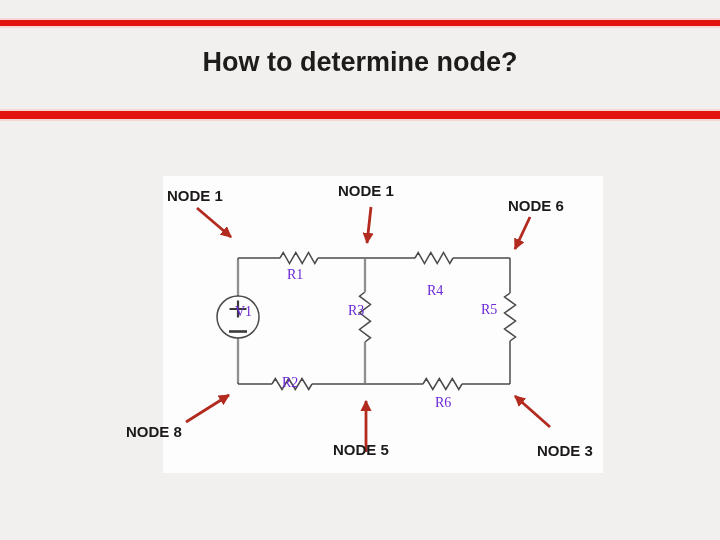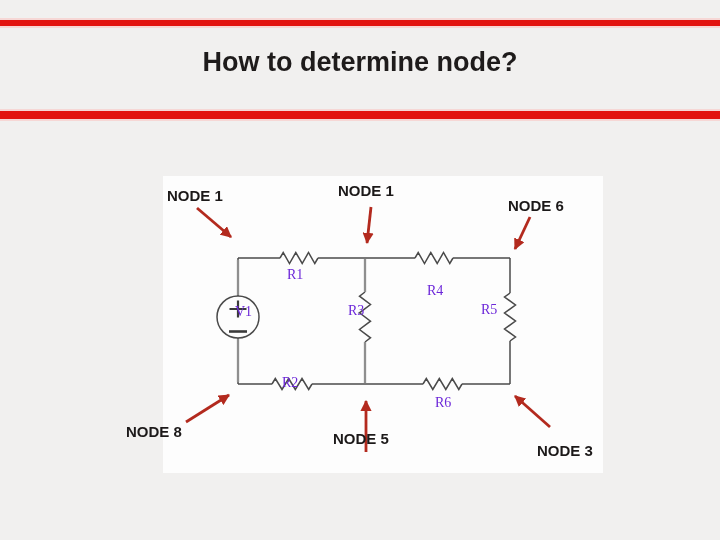--- a/index.html
+++ b/index.html
@@ -36,21 +36,21 @@
   }
   .node-label{
     position:absolute;
     font-size:15px;font-weight:bold;color:#1c1919;
     white-space:nowrap;line-height:15px;
   }
   .n1{left:167px;top:188px;text-align:center;}
   .n2{left:338px;top:183px;}
   .n3{left:508px;top:198px;}
   .n4{left:537px;top:443px;}
-  .n5{left:333px;top:431px;}
+  .n5{left:333px;top:442px;}
   .n6{left:126px;top:424px;}
   .circ-label{
     position:absolute;
     font-family:Liberation Serif, serif;
     font-size:14px;color:#6d28d9;
     white-space:nowrap;line-height:14px;
   }
   .lv1{left:191px;top:305px;margin-left:44px;}
   .lr1{left:287px;top:268px;}
   .lr4{left:427px;top:284px;}

